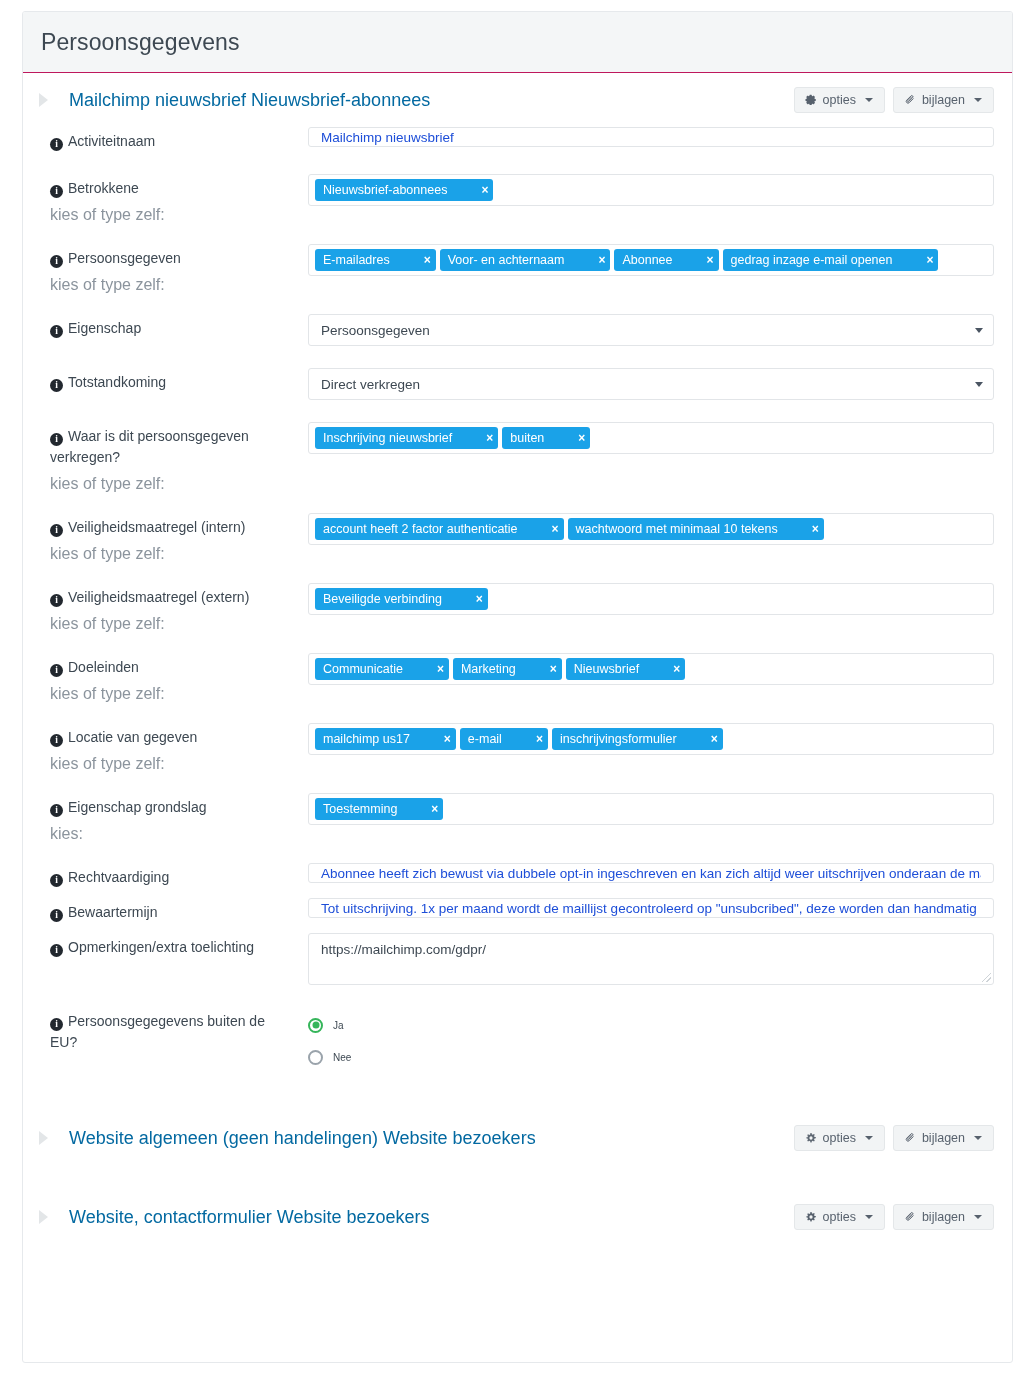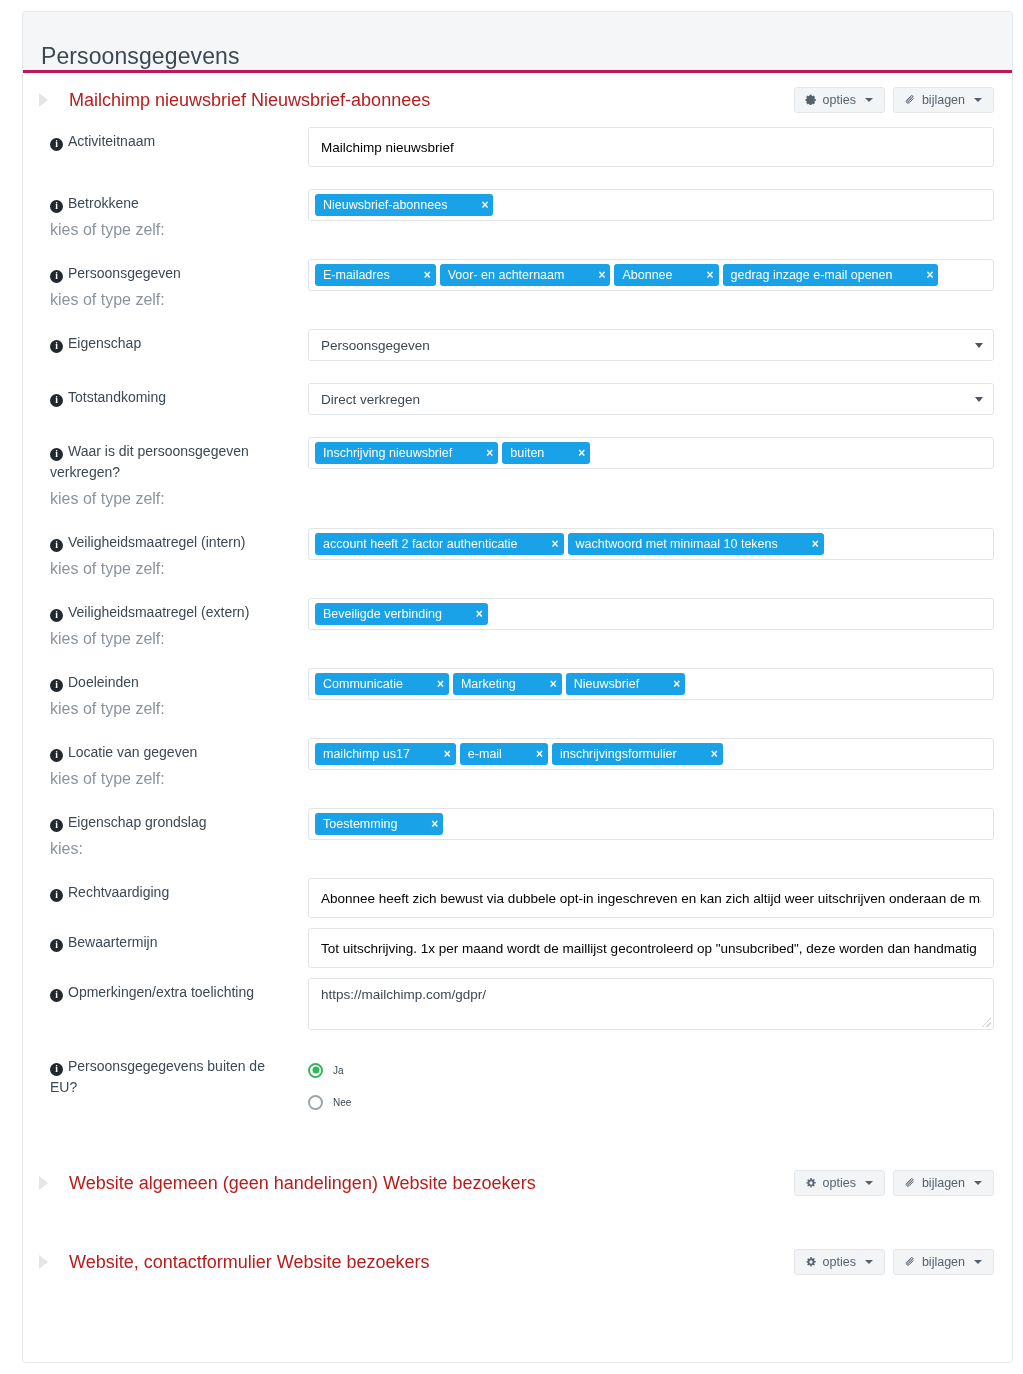--- a/index.html
+++ b/index.html
@@ -29,24 +29,24 @@
     height: 1352px;
     background: #ffffff;
     border: 1px solid #e6e9ec;
     border-radius: 3px;
     box-sizing: border-box;
     overflow: hidden;
   }
   .card-header {
     height: 61px;
     background: #f4f6f7;
-    border-bottom: 3px solid #be185d;
-    box-sizing: border-box;
-    display: flex;
-    align-items: flex-end;
+    border-bottom: 1px solid #be185d;
+    box-sizing: border-box;
+    display: flex;
+    align-items: center;
     padding-left: 18px;
   }
   .card-title {
     font-size: 23px;
     color: #3d4852;
     font-weight: 400;
     letter-spacing: .1px;
   }
   .card-body {
     padding: 0;
@@ -69,21 +69,21 @@
     left: 16px;
     top: 50%;
     transform: translateY(-50%);
     width: 0; height: 0;
     border-left: 9px solid #e3e6e8;
     border-top: 7px solid transparent;
     border-bottom: 7px solid transparent;
   }
   .sec-title {
     font-size: 18px;
-    color: #b91c1c;
+    color: #0369a1;
     font-weight: 400;
     flex: 1 1 auto;
     white-space: nowrap;
   }
   .sec-btns {
     display: flex;
     gap: 8px;
     flex: 0 0 auto;
   }
   .btn {
@@ -152,27 +152,27 @@
   .fld-col {
     flex: 1 1 auto;
     min-width: 0;
     padding-left: 12px;
   }
 
   .input {
     border: 1px solid #e2e5e8;
     border-radius: 3px;
     background: #fff;
-    height: 40px;
+    height: 20px;
     box-sizing: border-box;
     display: flex;
     align-items: center;
     padding: 0 12px;
     font-size: 13.5px;
-    color: #000000;
+    color: #1d4ed8;
     overflow: hidden;
     white-space: nowrap;
   }
   .input .val { overflow: hidden; text-overflow: clip; white-space: nowrap; }
 
   .select {
     border: 1px solid #e2e5e8;
     border-radius: 3px;
     background: #fff;
     height: 32px;

